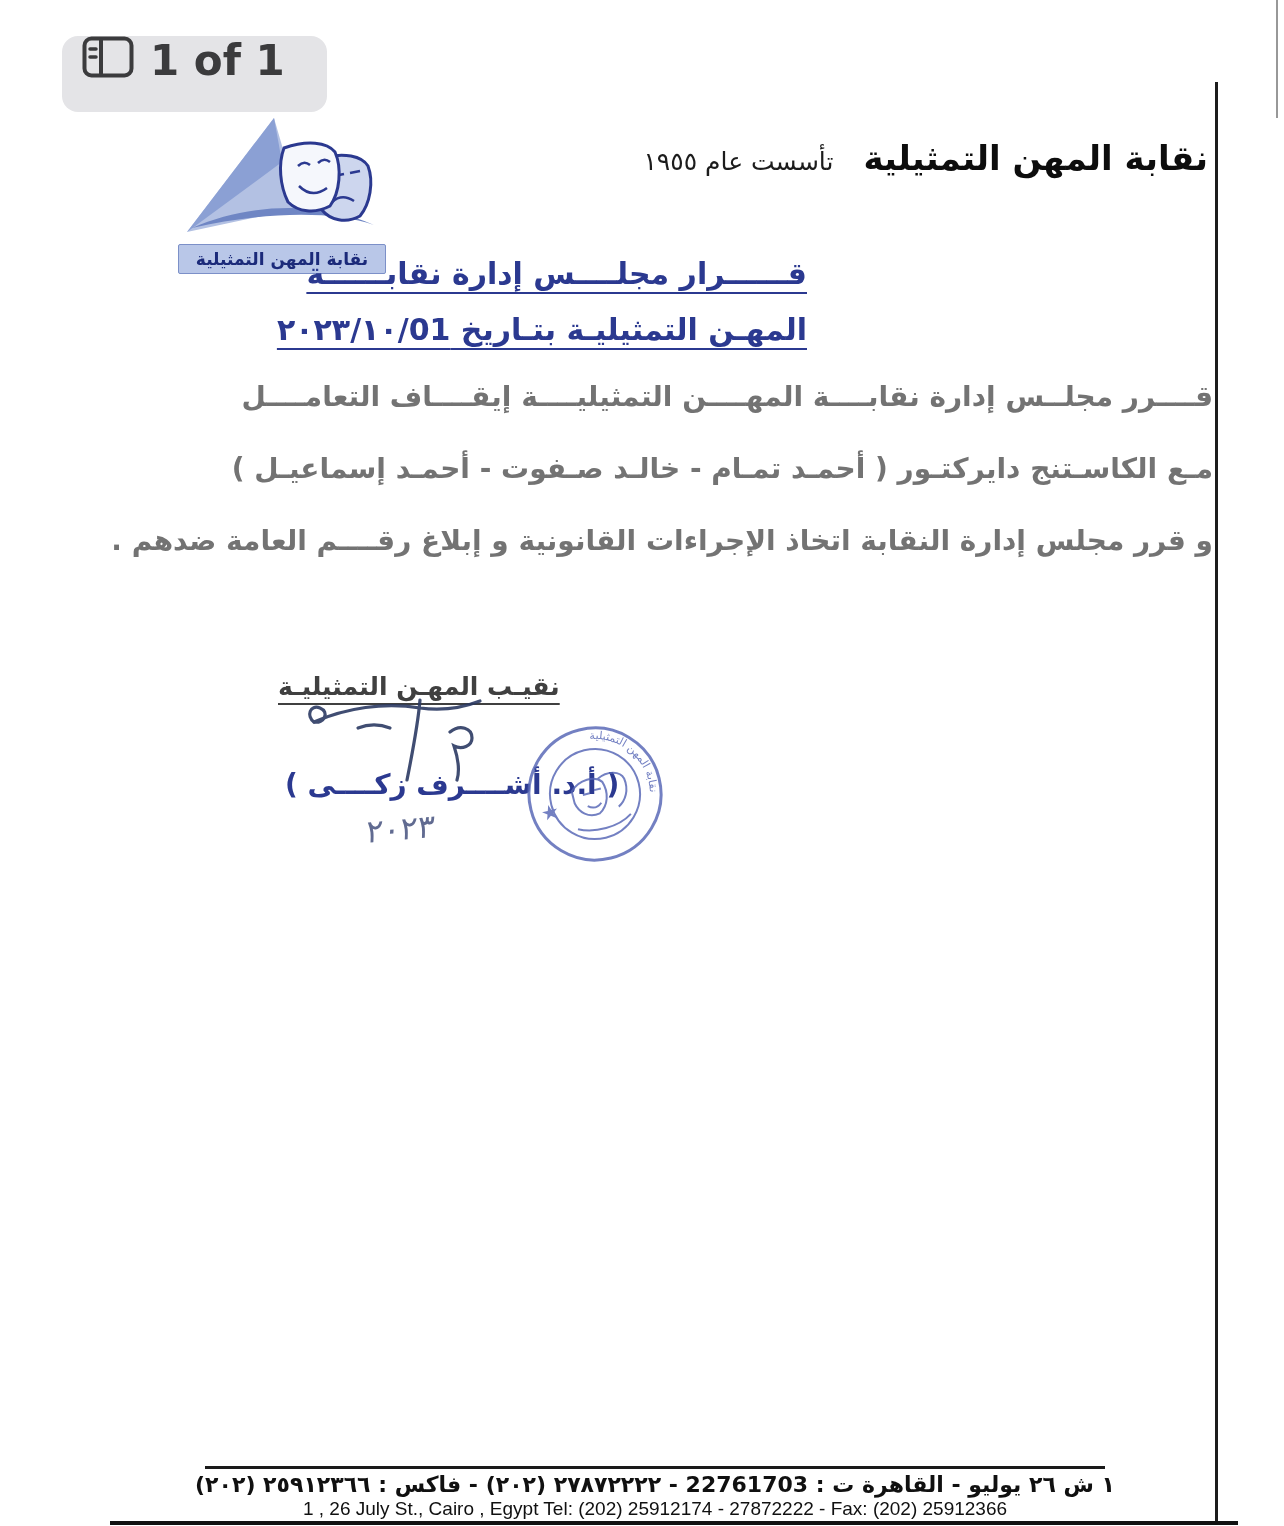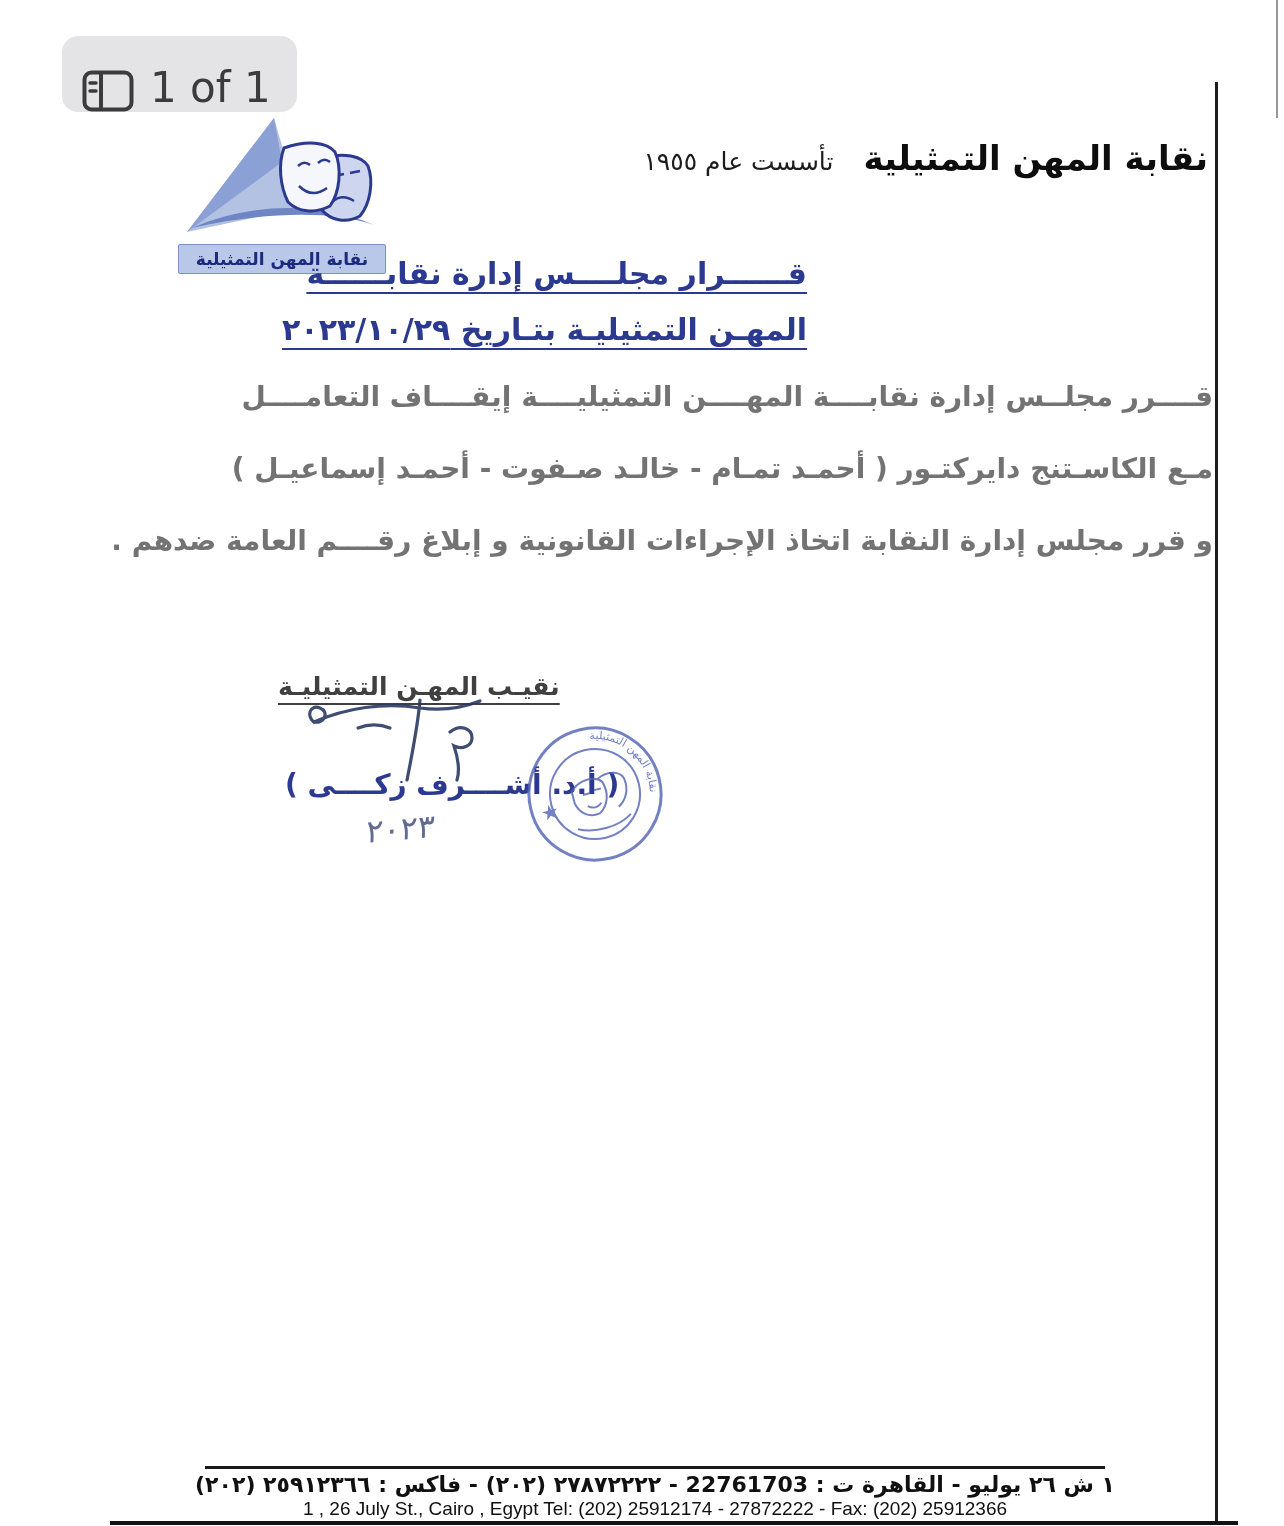--- a/index.html
+++ b/index.html
@@ -2,24 +2,24 @@
 <html><head>
 <meta charset="utf-8">
 <style>
   html,body{margin:0;padding:0;background:#ffffff;}
   .screen{
     position:relative;width:1284px;height:1526px;background:#fff;overflow:hidden;
     font-family:"DejaVu Sans",sans-serif;color:#161616;
   }
   
   .page-badge{
-    position:absolute;left:62px;top:36px;height:76px;padding:0 26px 0 20px;
+    position:absolute;left:62px;top:36px;height:76px;padding:0 42px 0 20px;
     background:#e4e4e7;border:none;border-radius:16px;
-    display:flex;align-items:flex-end;gap:16px;color:#3b3b3d;
-    font-size:42px;font-weight:400;cursor:pointer;
+    display:flex;align-items:flex-start;gap:16px;color:#3b3b3d;
+    font-size:42px;font-weight:700;cursor:pointer;
   }
   .page-badge svg{display:block;}
   
   .scan-line-right{position:absolute;left:1215px;top:82px;width:3px;height:1441px;background:#1d1d1d;}
   .scan-line-corner{position:absolute;left:1276px;top:0;width:2px;height:118px;background:#444;opacity:.55;}
   .scan-line-bottom{position:absolute;left:110px;top:1521px;width:1128px;height:4px;background:#111;}
   
   .doc-header{
     position:absolute;right:76px;top:138px;direction:rtl;
     display:flex;align-items:baseline;gap:30px;white-space:nowrap;
@@ -99,21 +99,21 @@
       <path d="M162 66 l10 -2 M178 63 l10 -2" fill="none" stroke="#2b3990" stroke-width="2.5"></path>
       <path d="M112 38 C135 30 155 32 163 42 C170 58 168 82 158 96 C143 104 126 102 116 92 C108 76 106 54 112 38 Z" fill="#f5f7fc" stroke="#2b3990" stroke-width="3"></path>
       <path d="M126 56 q6 -6 12 -1 M146 53 q6 -6 12 -1" fill="none" stroke="#2b3990" stroke-width="2.5"></path>
       <path d="M127 76 q13 13 28 2" fill="none" stroke="#2b3990" stroke-width="2.5"></path>
     </svg>
     <div class="logo-banner">نقابة المهن التمثيلية</div>
   </div>
 
   <div class="doc-title">
     <div class="t-line">قــــــرار مجلــــس إدارة نقابــــــة</div>
-    <div class="t-line">المهـن التمثيليـة بتـاريخ ٢٠٢٣/١٠/٢٩</div>
+    <div class="t-line">المهـن التمثيليـة بتـاريخ ٢٠٢٣/١٠/01</div>
   </div>
 
   <div class="doc-body">
     <div class="b-line">قــــرر مجلــس إدارة نقابــــة المهــــن التمثيليــــة إيقــــاف التعامــــل</div>
     <div class="b-line">مـع الكاسـتنج دايركتـور ( أحمـد تمـام - خالـد صـفوت - أحمـد إسماعيـل )</div>
     <div class="b-line">و قرر مجلس إدارة النقابة اتخاذ الإجراءات القانونية و إبلاغ رقــــم العامة ضدهم .</div>
   </div>
 
   <div class="sig-title">نقيـب المهـن التمثيليـة</div>
 

